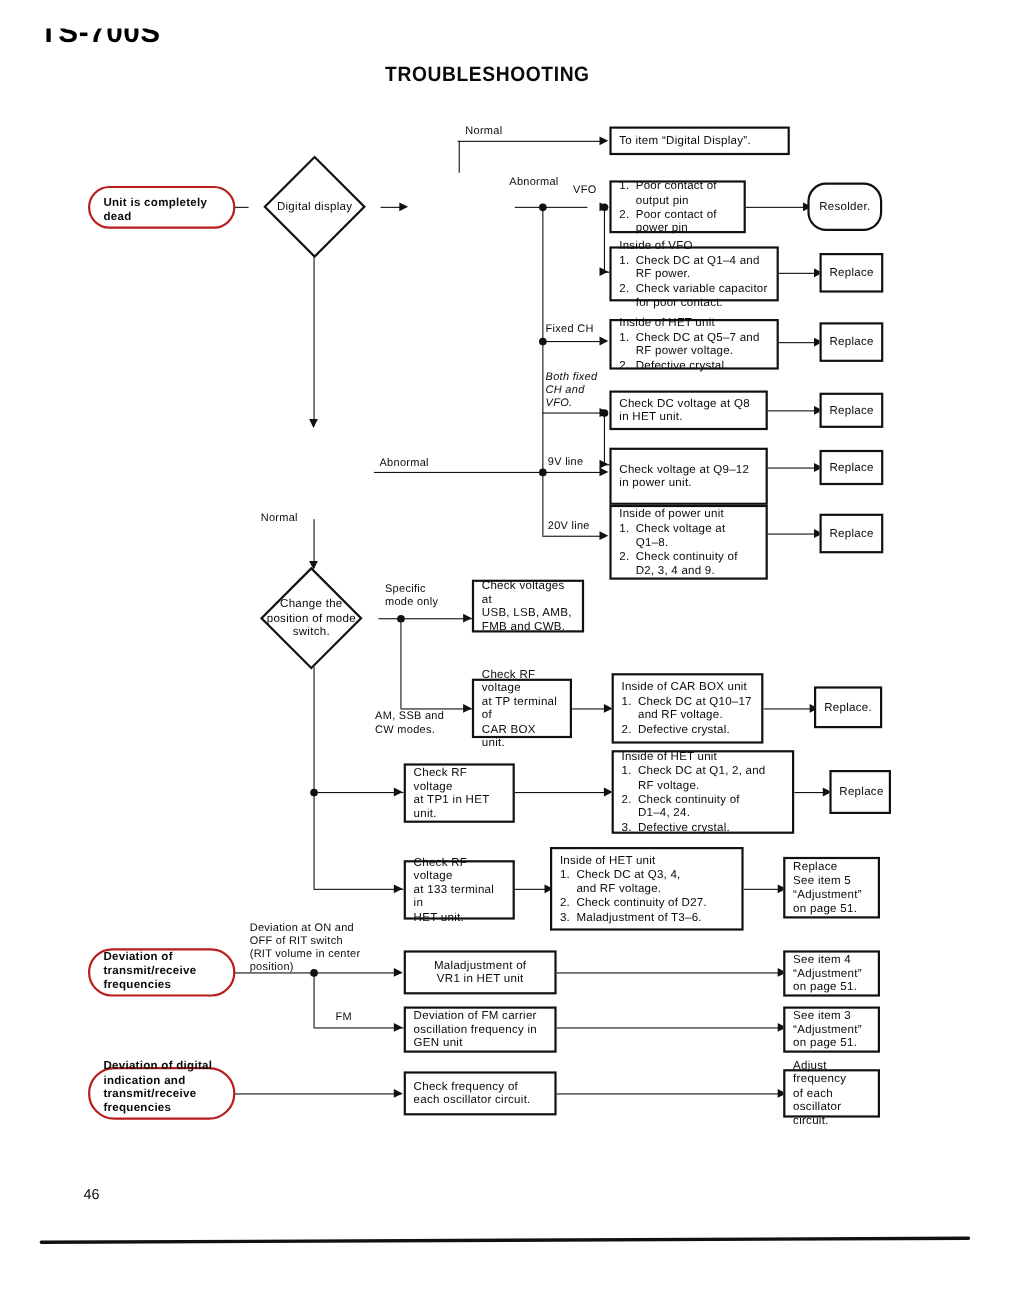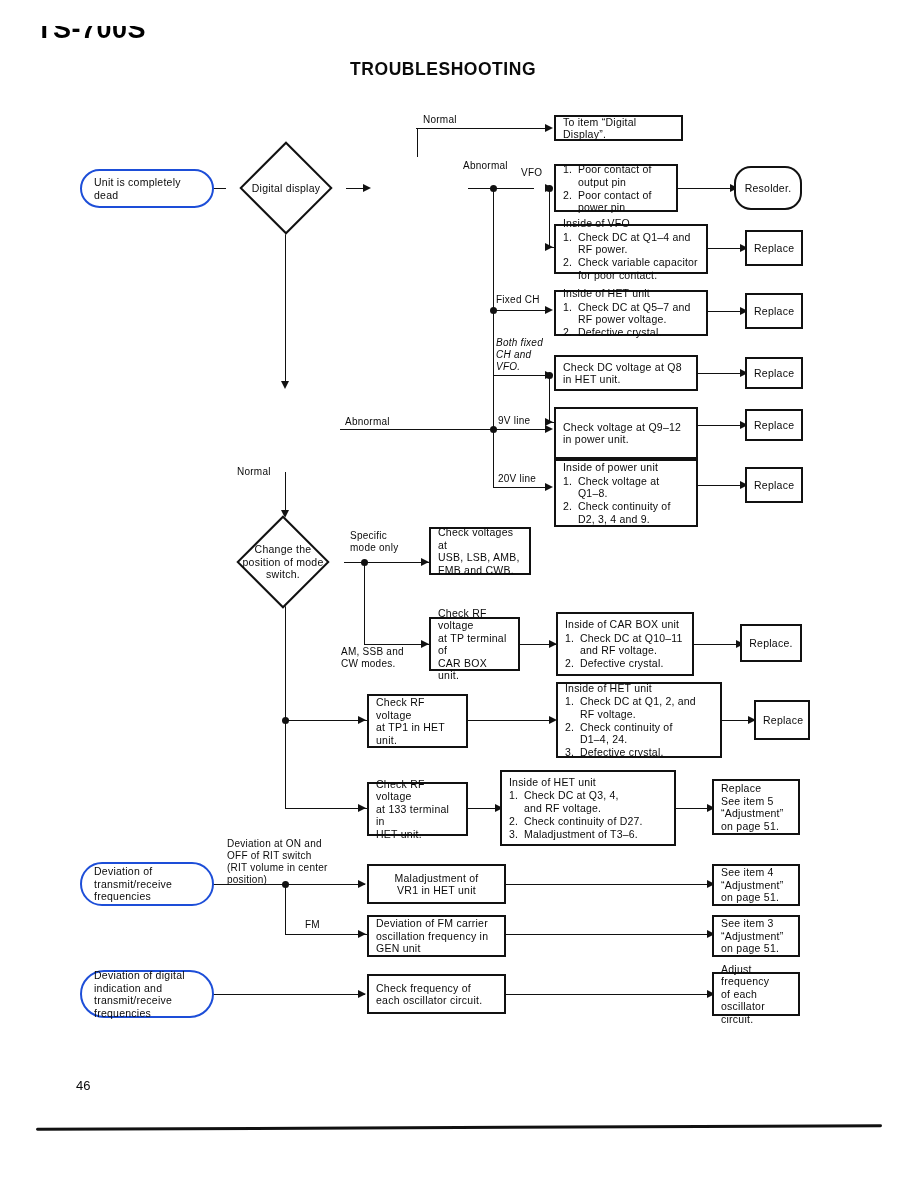--- a/index.html
+++ b/index.html
@@ -20,21 +20,21 @@
   .pagenum{position:absolute;left:76px;top:1078px;font-size:13px;}
   .footrule{position:absolute;left:36px;top:1126px;width:846px;height:3px;
             background:#111;border-radius:2px;transform:rotate(-0.25deg);}
 
   
   .node{position:absolute;box-sizing:border-box;background:#fff;}
 
   .box{border:2px solid #111;display:flex;align-items:center;}
   .box .inner{padding:3px 7px;width:100%;}
 
-  .term{border:2px solid #1d4ed8;border-radius:999px;display:flex;align-items:center;}
+  .term{border:2px solid #b91c1c;border-radius:999px;display:flex;align-items:flex-end;font-weight:bold;}
   .term .inner{padding:3px 12px;width:100%;}
 
   
   .dia{display:flex;align-items:center;justify-content:center;}
   .dia .shape{position:absolute;left:50%;top:50%;border:2px solid #111;
               background:#fff;transform:translate(-50%,-50%) rotate(45deg);}
   .dia .inner{position:relative;text-align:center;width:100%;padding:0 4px;
               box-sizing:border-box;}
 
   .t{font-size:10.5px;line-height:12.5px;letter-spacing:.25px;white-space:pre-line;}
@@ -207,21 +207,21 @@
   </div>
 
   <div class="node dia" style="left:226px;top:144px;width:120px;height:88px;">
     <div class="shape" style="width:62px;height:62px;"></div>
     <div class="inner">
         <div class="t c">Digital display</div>
       </div>
   </div>
 
 
-  <div class="node box" style="left:554px;top:115px;width:129px;height:26px;">
+  <div class="node box" style="left:554px;top:115px;width:164px;height:26px;">
     <div class="inner">
         <div class="t">To item “Digital Display”.</div>
       </div>
   </div>
 
   <div class="node box" style="left:554px;top:164px;width:124px;height:48px;">
     <div class="inner">
       <div class="lst">
         <div class="li">
             <span class="n">1.</span>
@@ -360,21 +360,21 @@
 CAR BOX unit.</div>
       </div>
   </div>
 
   <div class="node box" style="left:556px;top:612px;width:138px;height:64px;">
     <div class="inner">
       <div class="lst">
         <div class="hd">Inside of CAR BOX unit</div>
         <div class="li">
             <span class="n">1.</span>
-            <span class="x">Check DC at Q10–11
+            <span class="x">Check DC at Q10–17
 and RF voltage.</span>
           </div>
         <div class="li">
             <span class="n">2.</span>
             <span class="x">Defective crystal.</span>
           </div>
       </div>
     </div>
   </div>
 

